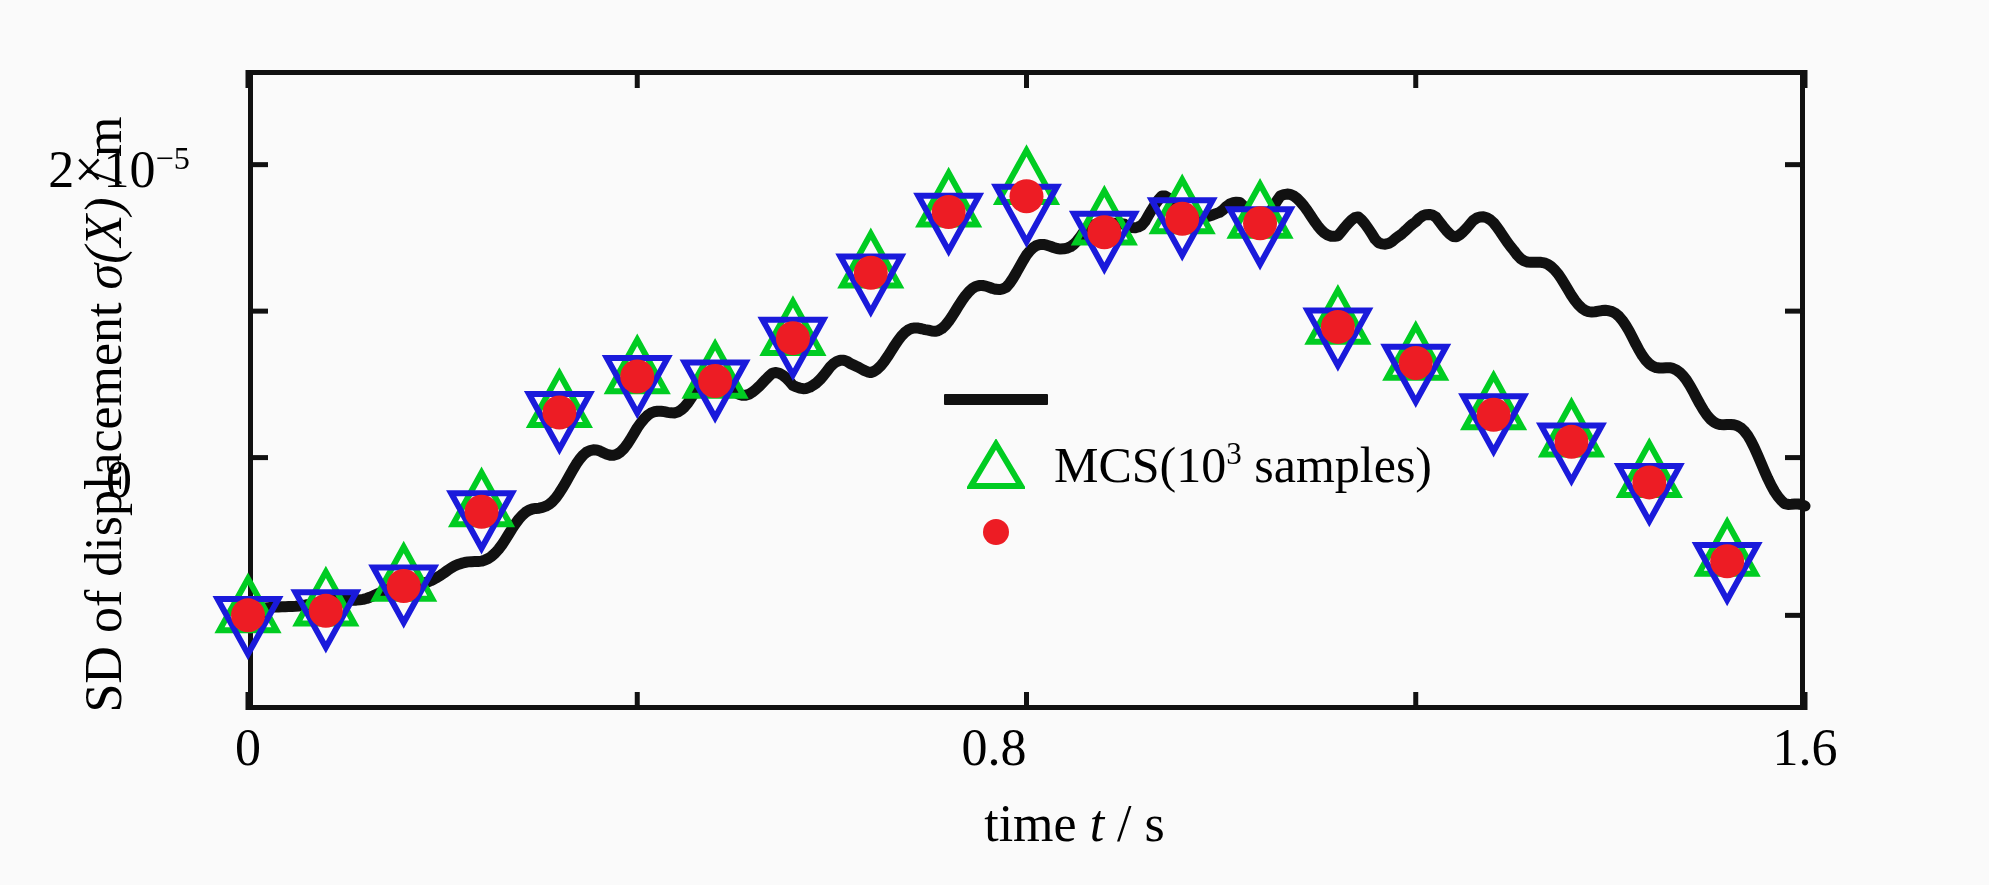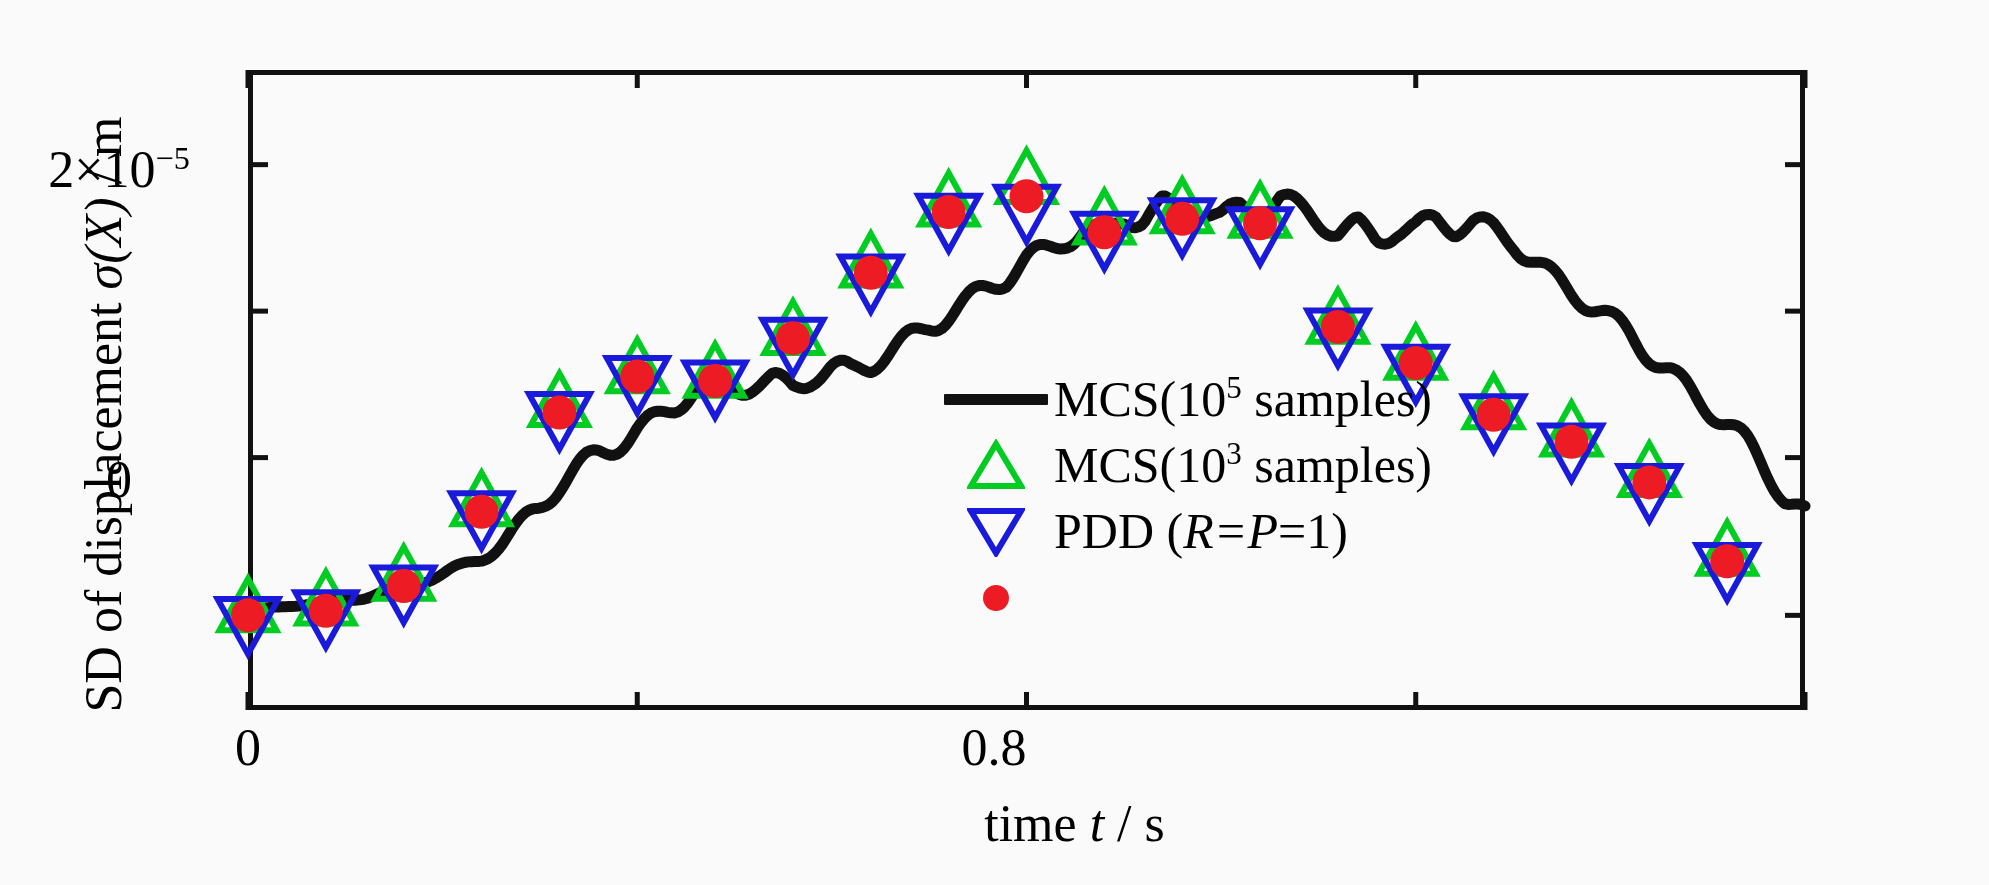--- a/index.html
+++ b/index.html
@@ -47,20 +47,21 @@
     <span>SD of displacement </span><span class="it">σ(<span class="it">X</span>)</span><span> / m</span>
   </div>
 
   <div class="ytick" id="ytick-top" style="left:10px;top:140px;width:218px;">
     <span>2×10</span><sup class="exp">−5</sup>
   </div>
   <div class="ytick" id="ytick-zero" style="left:10px;top:450px;width:218px;">0</div>
 
   <div class="xtick" style="left:178px;top:718px;width:140px;">0</div>
   <div class="xtick" style="left:924px;top:718px;width:140px;">0.8</div>
+  <div class="xtick" style="left:1735px;top:718px;width:140px;">1.6</div>
 
   <div id="xlabel">
     <span>time </span><span class="it">t</span><span> / s</span>
   </div>
 
   <div id="plotbox">
     <div id="frame"></div>
     <svg id="canvas" width="1557" height="640" viewBox="0 0 1557 640" style="position:absolute;left:0;top:0;overflow:visible">
       <g id="ticks">
           <line x1="0" y1="0" x2="0" y2="18" stroke="#111111" stroke-width="5"></line>
@@ -149,37 +150,28 @@
           <circle cx="1401.3" cy="412.3943661971831" r="17" fill="#ED1C24"></circle>
           <circle cx="1479.1499999999999" cy="491.2676056338028" r="17" fill="#ED1C24"></circle>
         </g>
     </svg>
 
     <div id="legend">
       <div class="lrow">
         <span class="lsym">
             <span class="lline"></span>
           </span>
-        <span class="ltext"><span>MCS(10</span><sup class="exp">5</sup><span> samples)</span></span>
       </div>
       <div class="lrow">
         <span class="lsym">
           <svg width="58" height="52" viewBox="0 0 58 52">
               <polygon points="29,5 54,47 4,47" fill="none" stroke="#00CC22" stroke-width="6"></polygon>
             </svg>
         </span>
         <span class="ltext"><span>MCS(10</span><sup class="exp">3</sup><span> samples)</span></span>
-      </div>
-      <div class="lrow">
-        <span class="lsym">
-          <svg width="58" height="52" viewBox="0 0 58 52">
-              <polygon points="4,6 54,6 29,48" fill="none" stroke="#1A1ADB" stroke-width="6"></polygon>
-            </svg>
-        </span>
-        <span class="ltext"><span>PDD (</span><span class="it">R=P</span><span>=1)</span></span>
       </div>
       <div class="lrow">
         <span class="lsym">
           <svg width="58" height="52" viewBox="0 0 58 52">
               <circle cx="29" cy="27" r="13" fill="#ED1C24"></circle>
             </svg>
         </span>
       </div>
     </div>
   </div>

